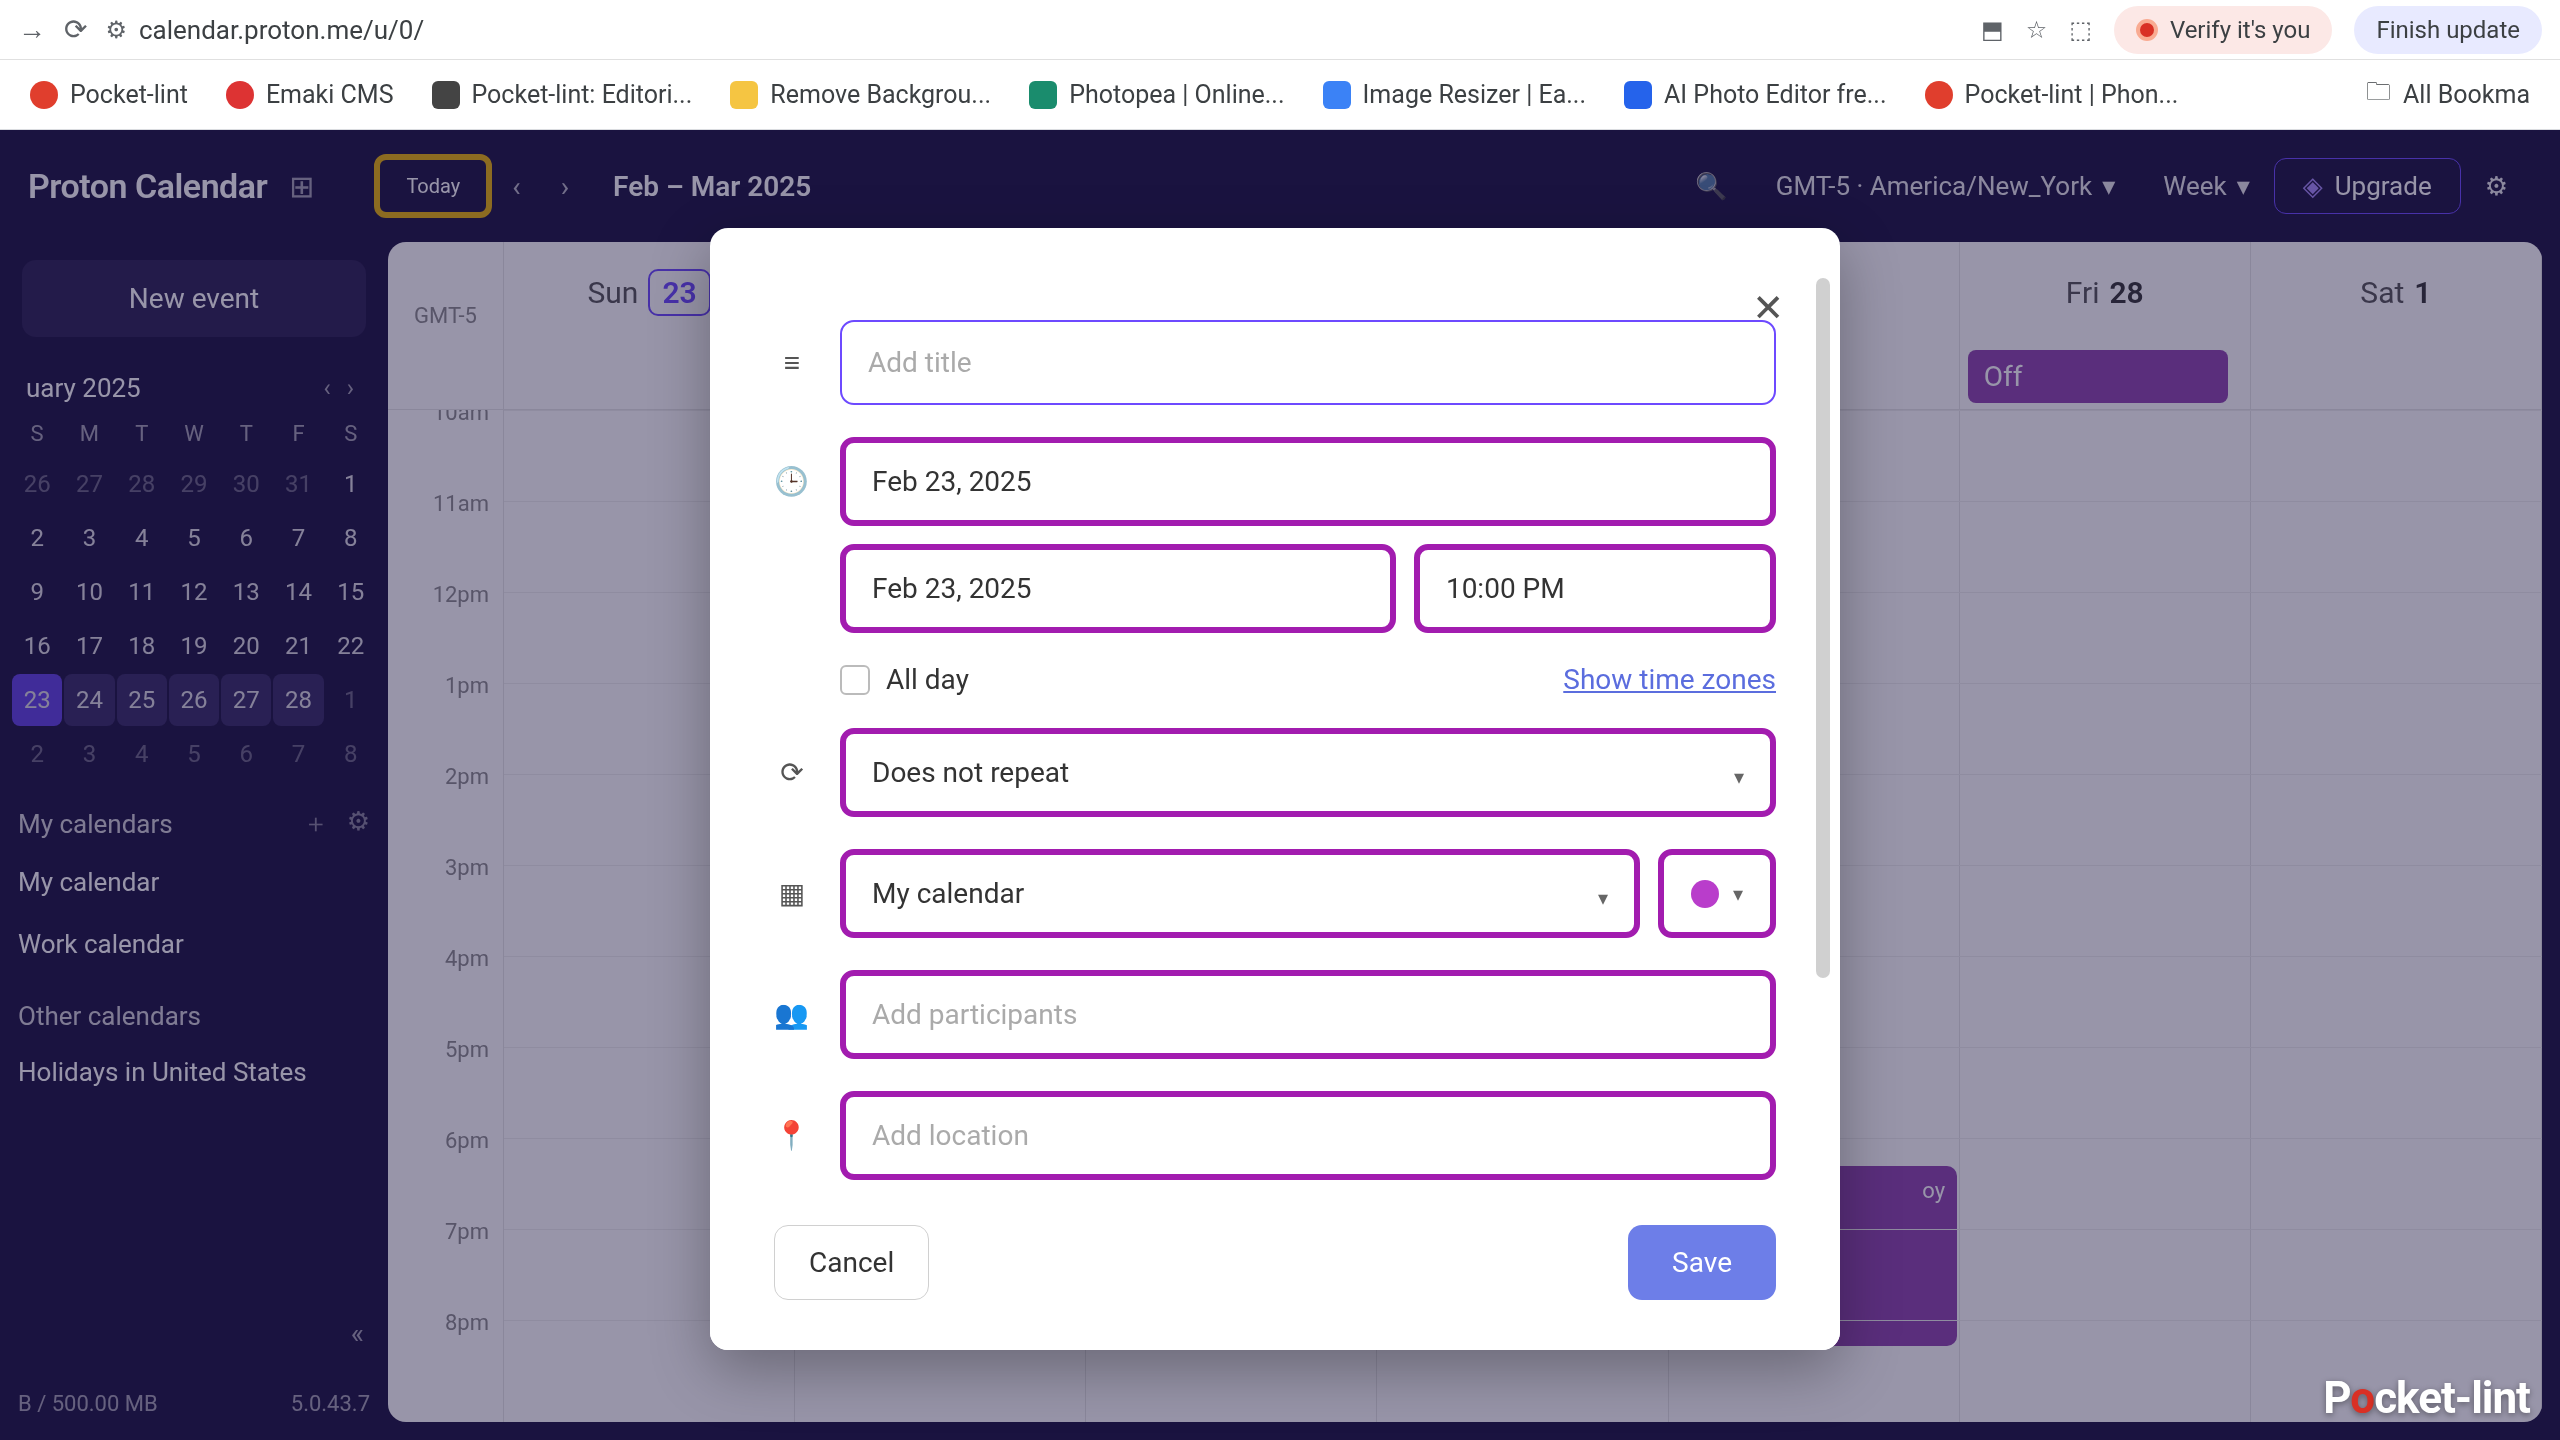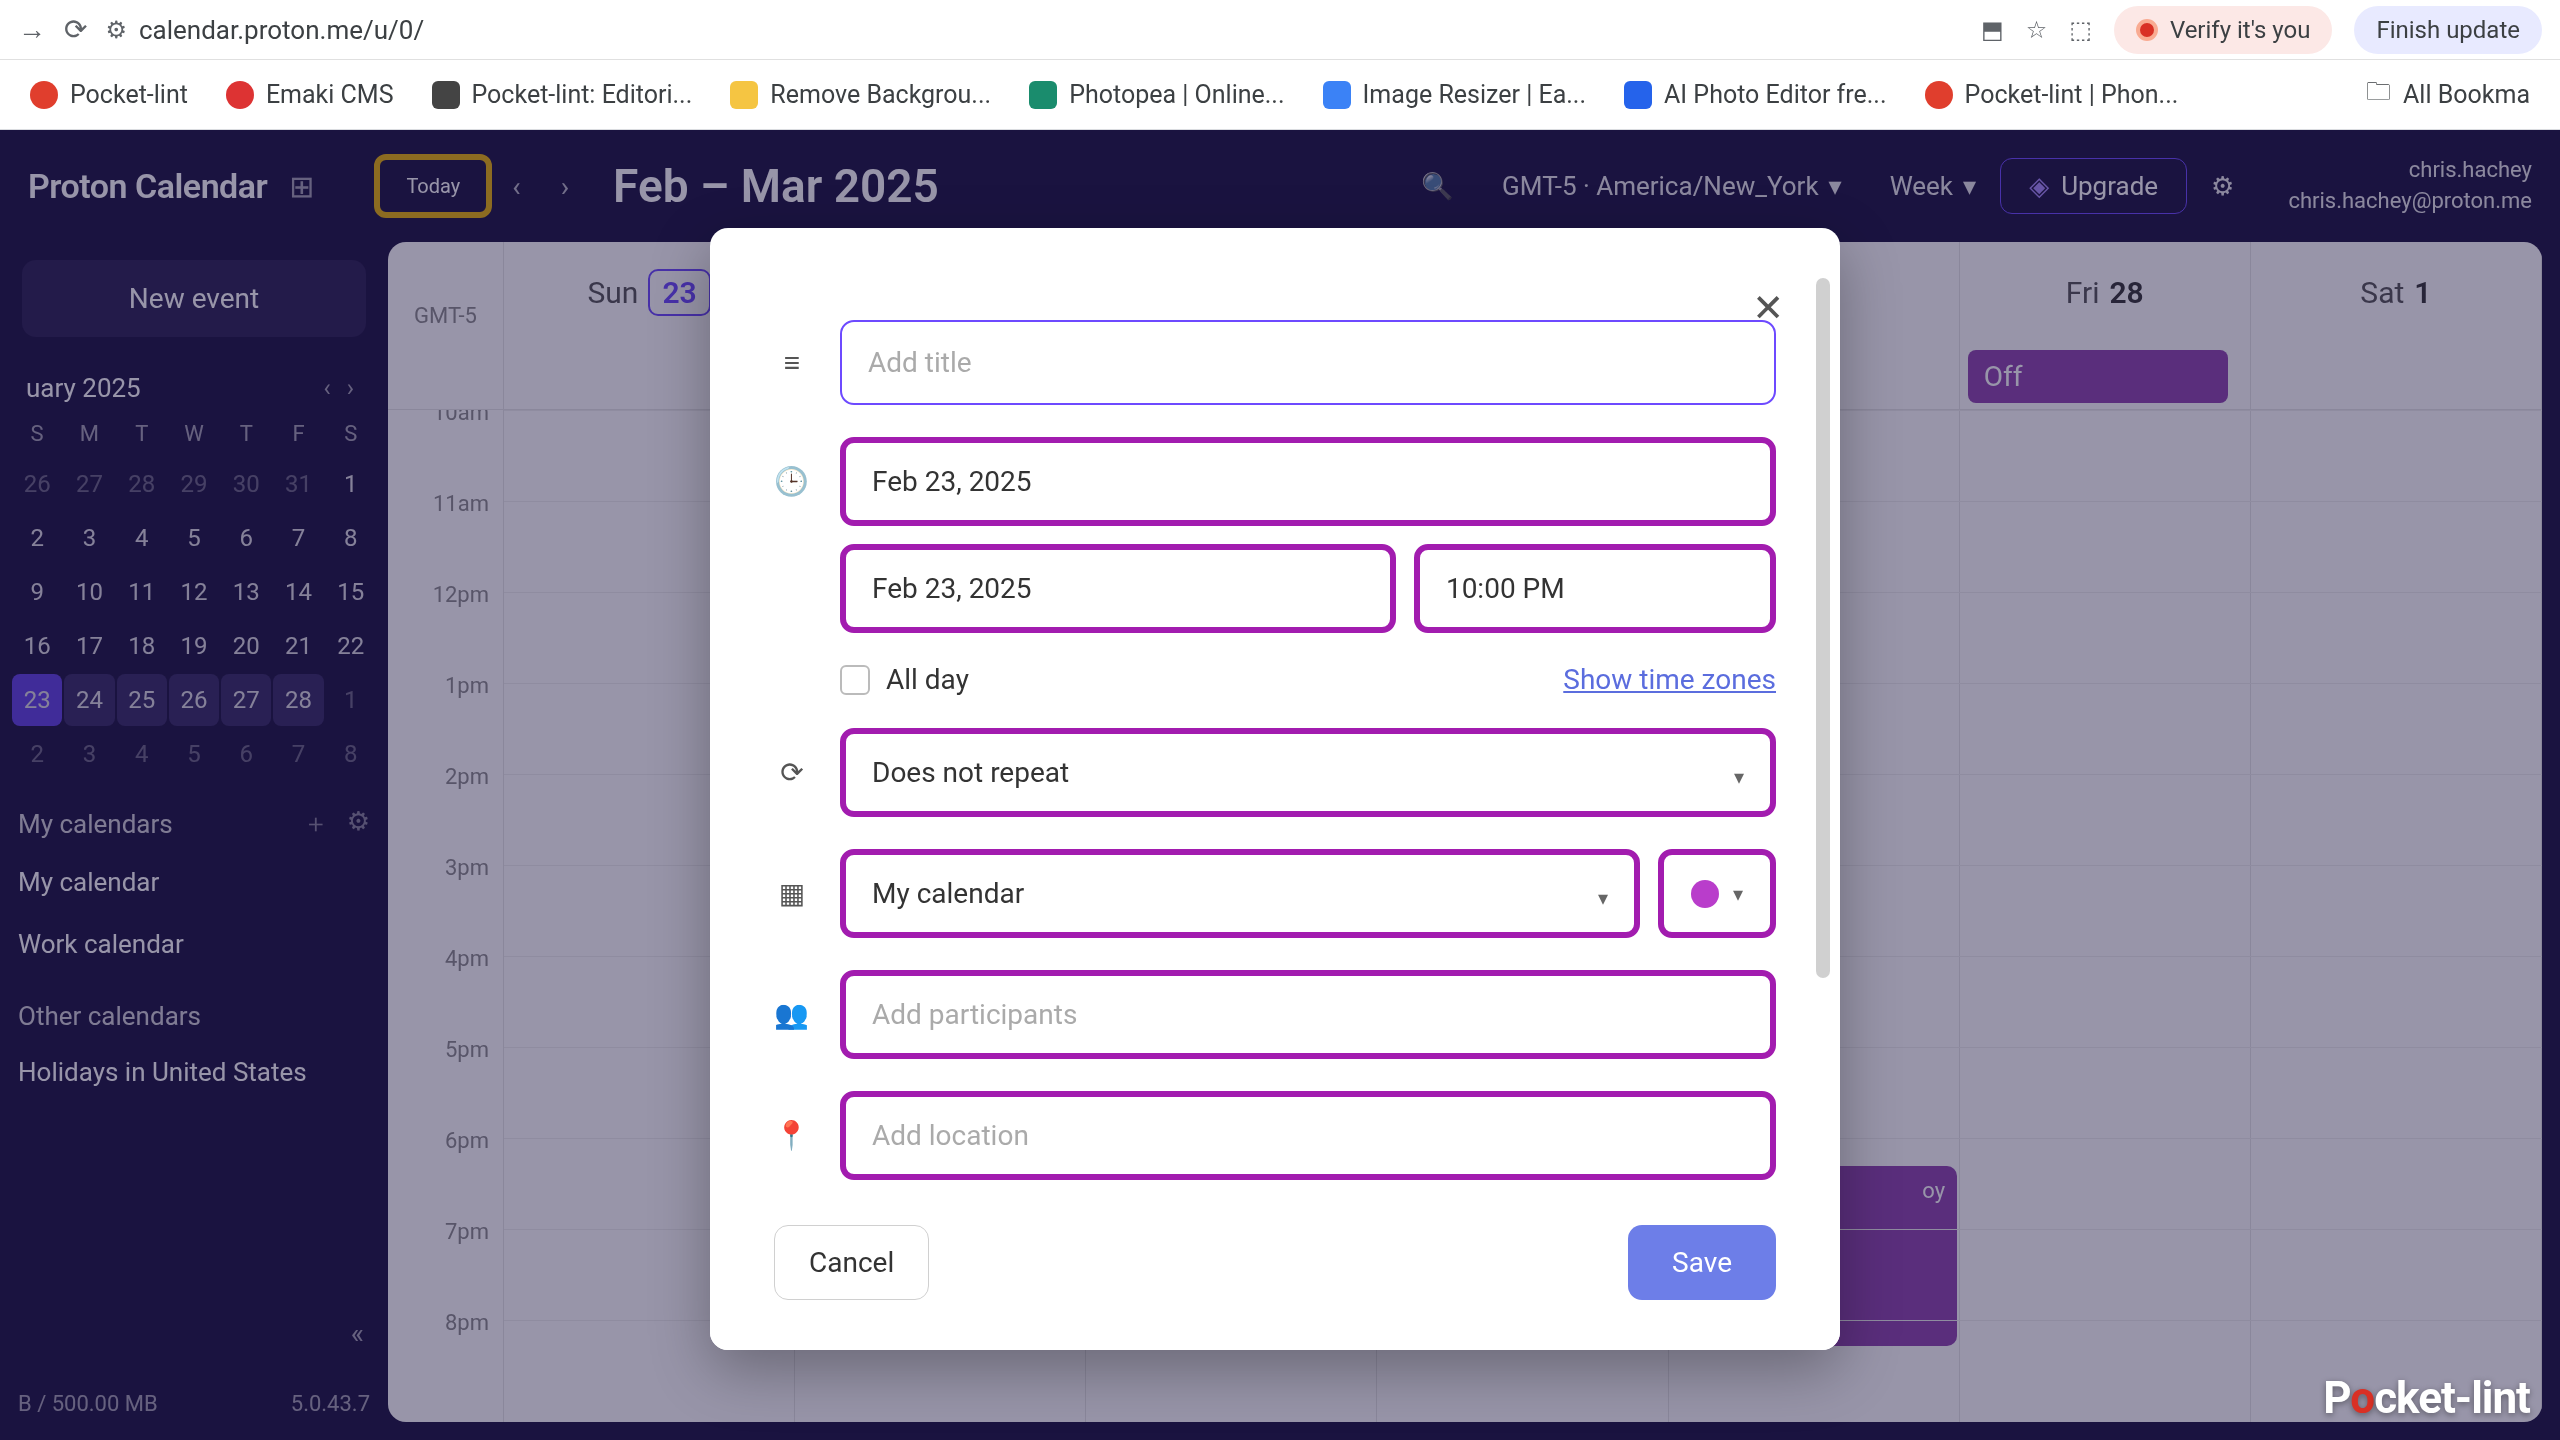--- a/index.html
+++ b/index.html
@@ -24,21 +24,21 @@
 
 
 .app { position: absolute; top: 130px; left: 0; right: 0; bottom: 0; background: #1b1340; display: flex; }
 
 
 .topbar { position: absolute; top: 0; left: 0; right: 0; height: 112px; background: #1b1340; display: flex; align-items: center; color: #fff; padding: 0 28px; z-index: 2; }
 .logo { font-size: 34px; font-weight: 600; letter-spacing: -0.5px; }
 .grid-icon { margin-left: 22px; opacity: 0.6; font-size: 30px; }
 .today-btn { margin-left: 60px; border: 6px solid #eab308; background: transparent; color: #fff; padding: 14px 26px; border-radius: 12px; font-size: 20px; }
 .nav-chev { margin: 0 20px; opacity: 0.7; font-size: 28px; }
-.date-range { font-size: 46px; font-weight: 600; margin-left: 24px; }
+.date-range { font-size: 28px; font-weight: 600; margin-left: 24px; }
 .spacer { flex: 1; }
 .tb-item { display: flex; align-items: center; gap: 10px; margin: 0 24px; font-size: 26px; opacity: 0.9; }
 .upgrade-btn { border: 1px solid #6d4aff; color: #fff; padding: 12px 28px; border-radius: 12px; display: flex; align-items: center; gap: 12px; font-size: 26px; }
 .gem { color: #a78bfa; }
 .user-block { text-align: right; margin-left: 30px; font-size: 22px; line-height: 1.4; opacity: 0.9; }
 
 
 .sidebar { width: 388px; background: #1b1340; padding-top: 130px; color: #fff; position: relative; }
 .new-event-btn { margin: 0 22px 30px; padding: 22px; background: #2a2152; border-radius: 14px; text-align: center; font-size: 28px; display: block; }
 .mini-cal { padding: 0 12px; }
@@ -189,24 +189,20 @@
       </span>
     <span class="tb-item">
         <span>Week</span> 
         <span>▾</span>
       </span>
     <span class="upgrade-btn">
         <span class="gem">◈</span>
         <span>Upgrade</span>
       </span>
     <span class="tb-item">⚙</span>
-    <div class="user-block">
-      <div>chris.hachey</div>
-      <div>chris.hachey@proton.me</div>
-    </div>
   </div>
 
   <div class="sidebar">
     <span class="new-event-btn">New event</span>
     <div class="mini-cal">
       <div class="mini-head">
         <span>uary 2025</span>
         <span class="mini-nav">‹</span>
         <span class="mini-nav">›</span>
       </div>

